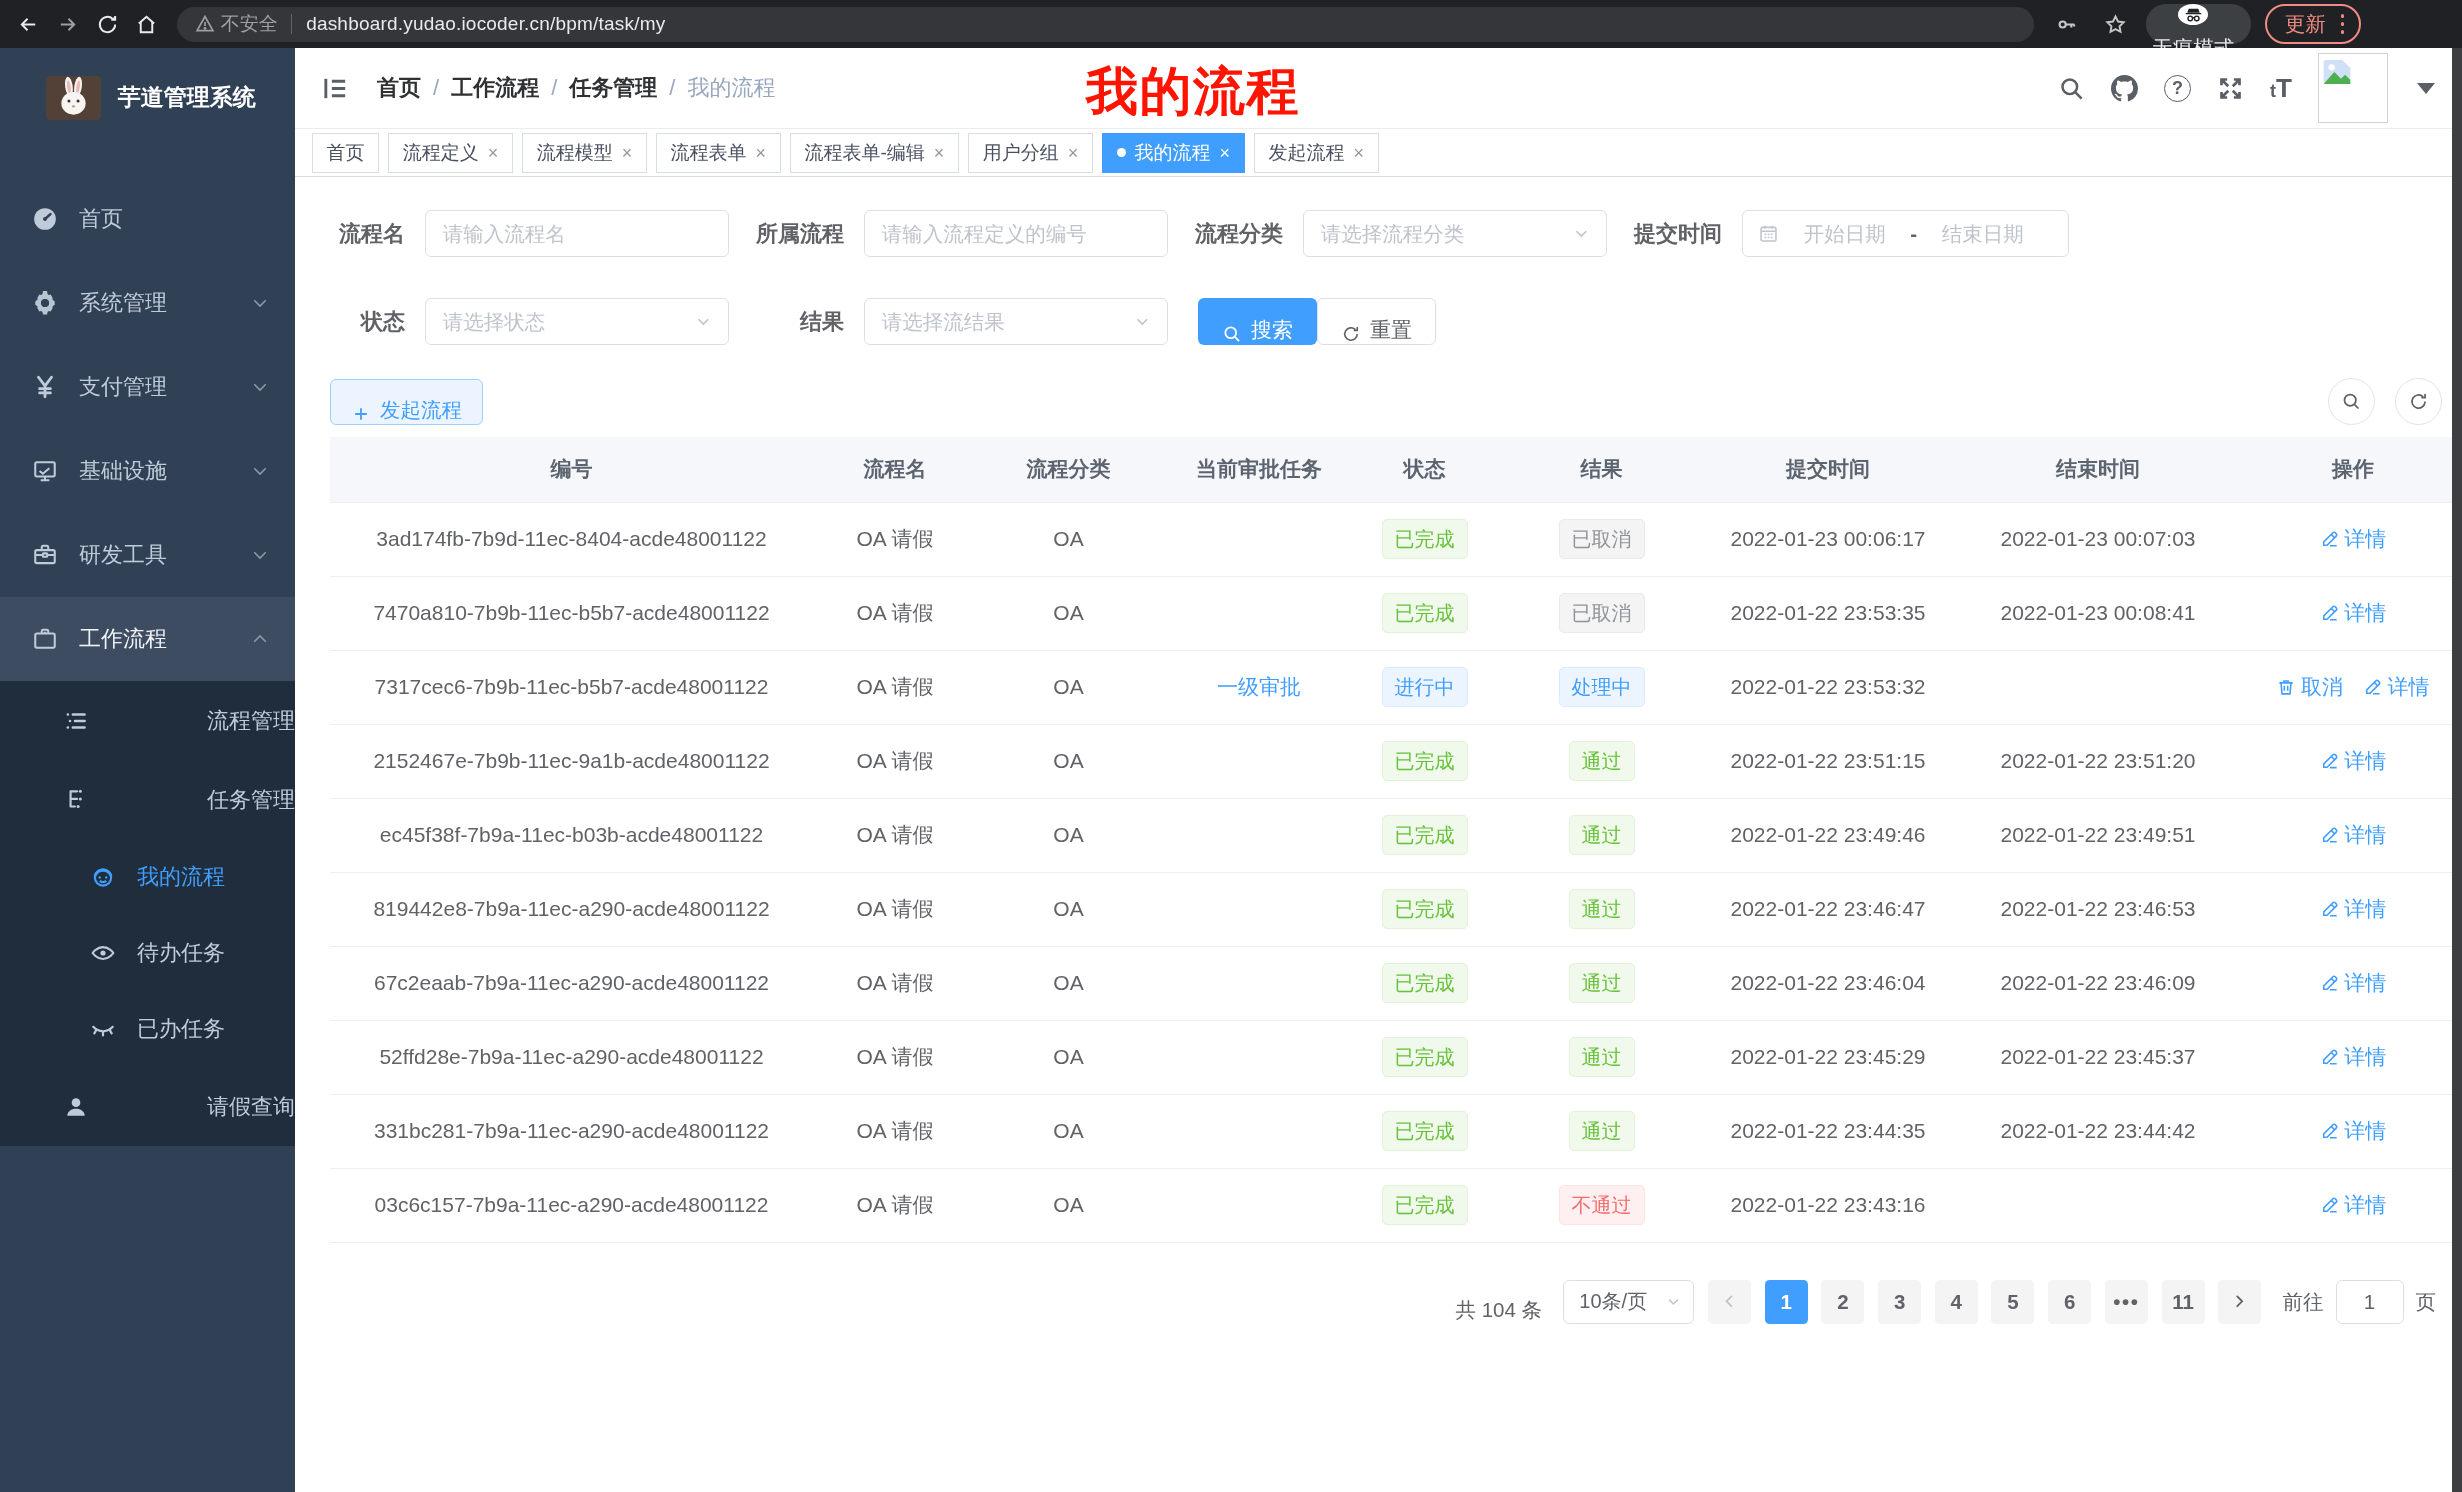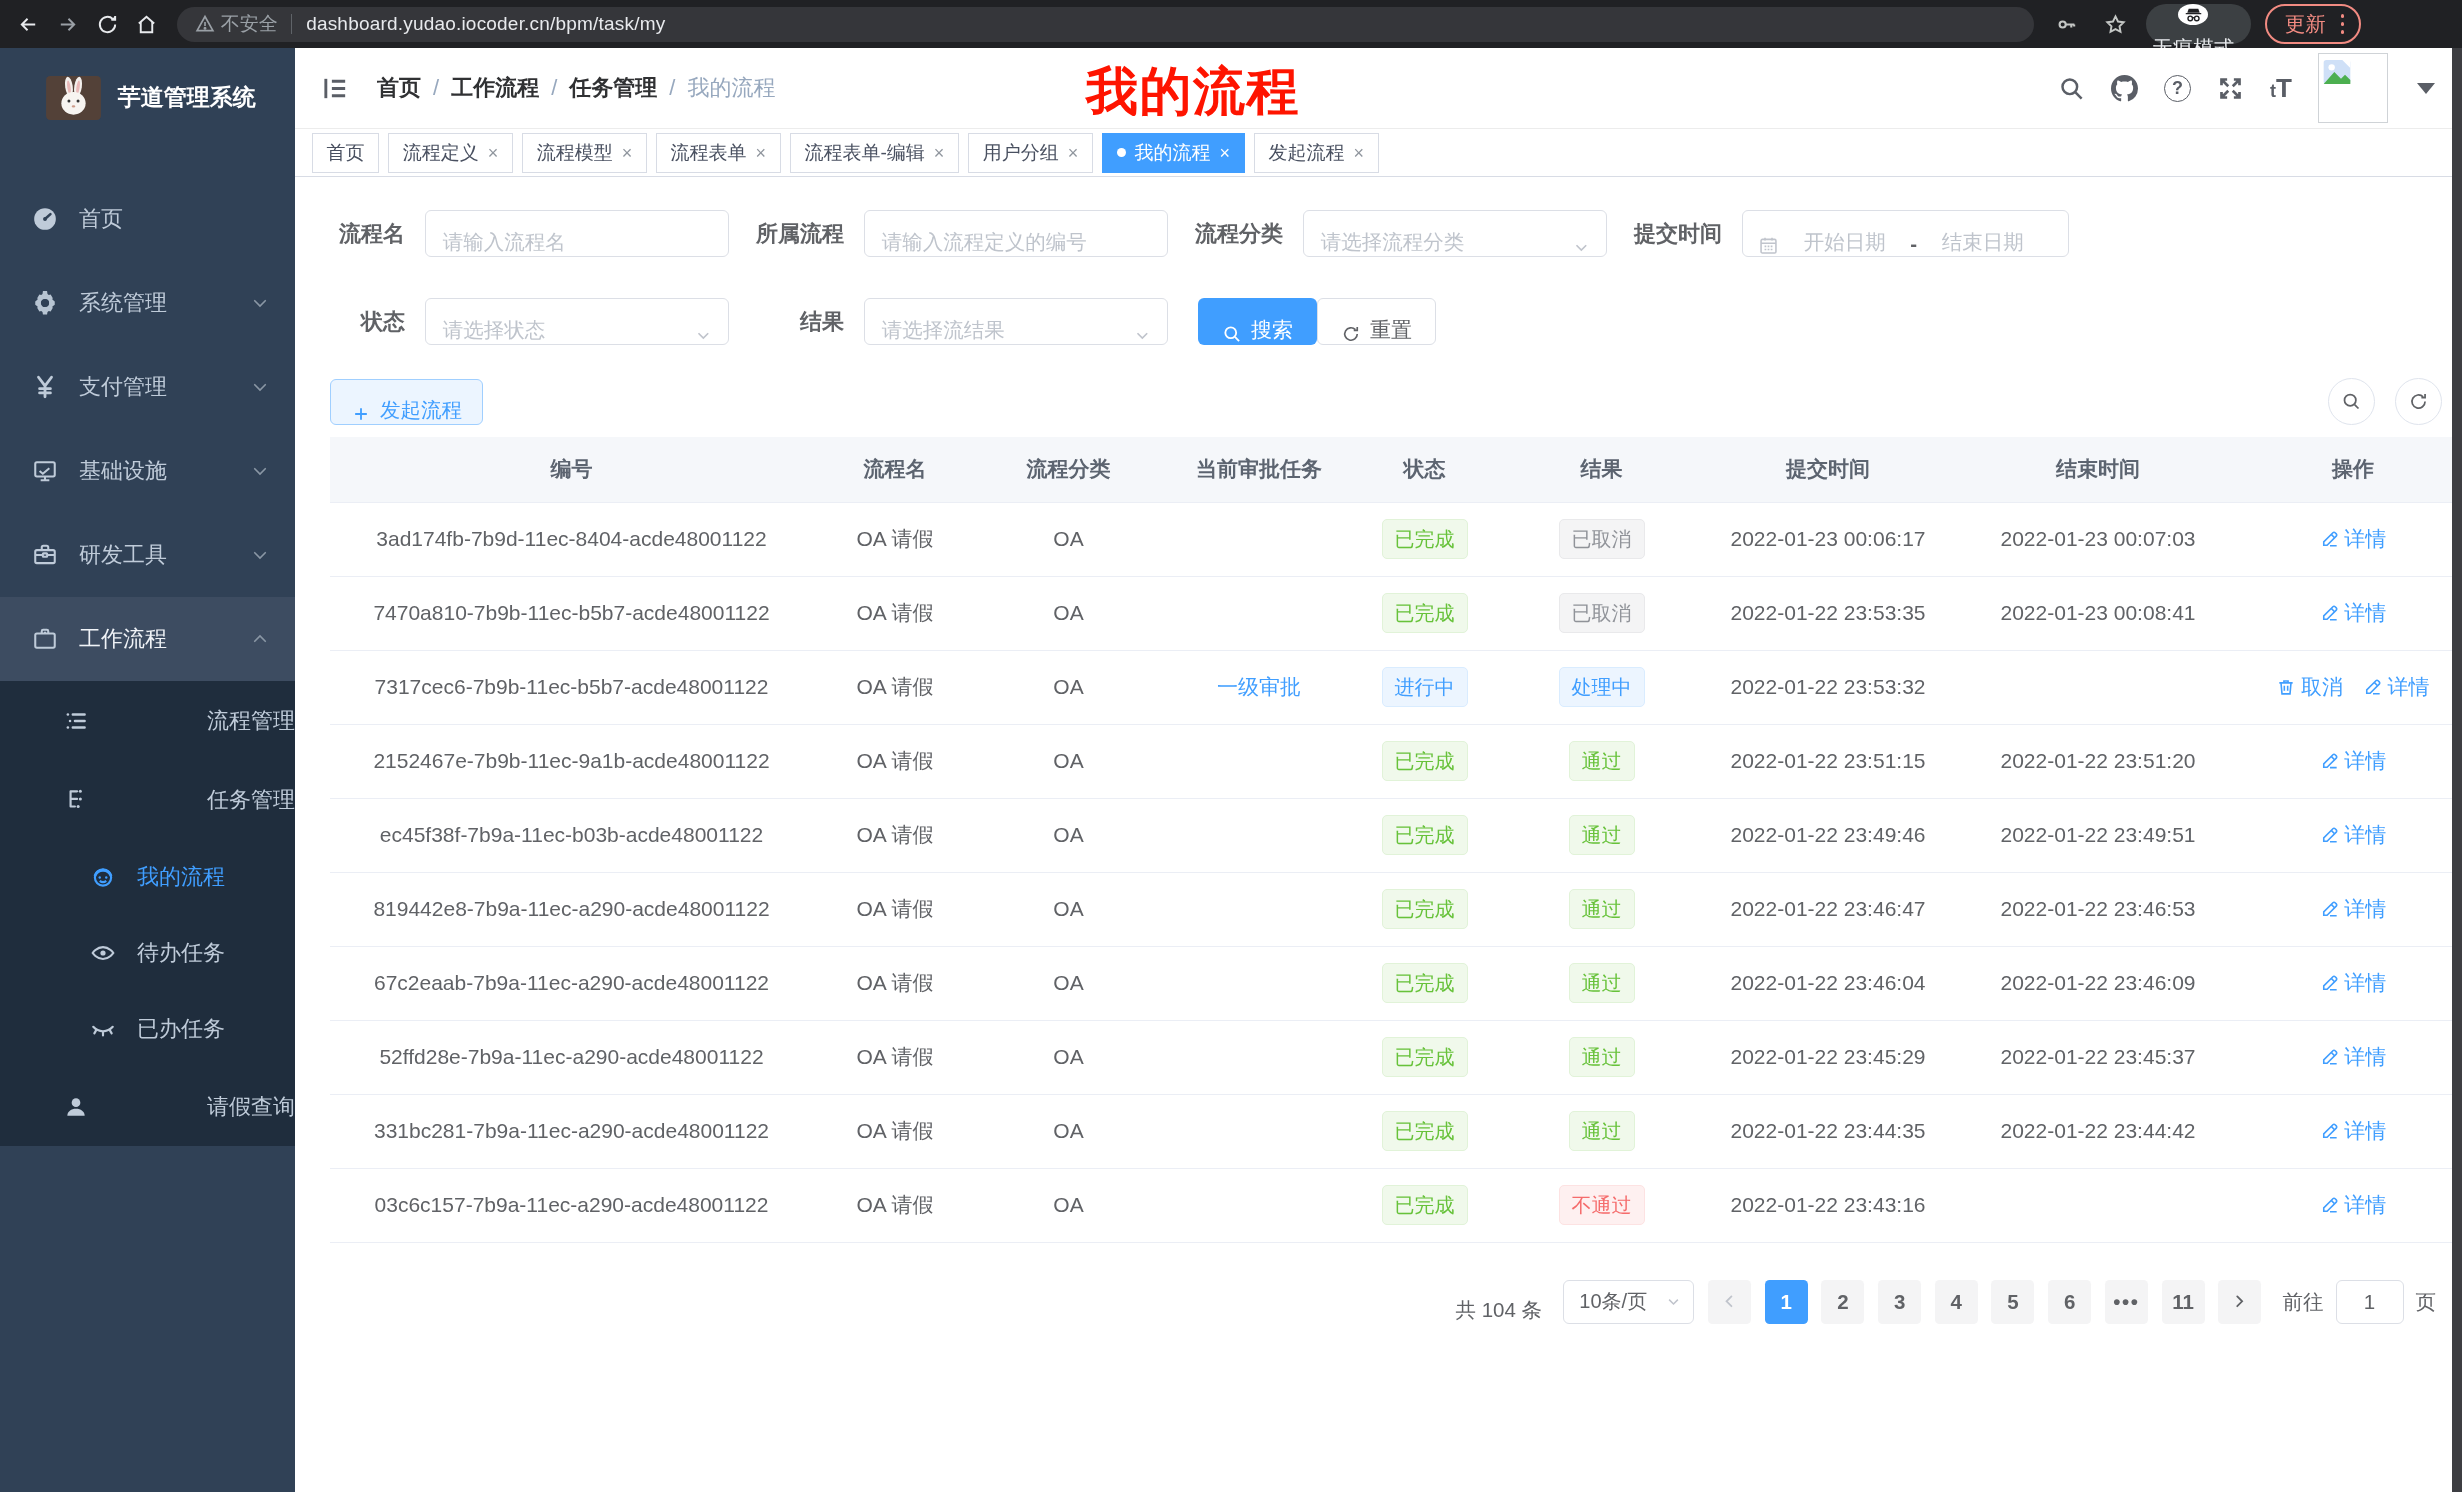--- a/index.html
+++ b/index.html
@@ -80,21 +80,21 @@
   .tag.active .tag-close { color:#fff; }
 
   
   .content { flex:1; padding:33px 20px 0 35px; position:relative; background:#fff; }
   .f-row { display:flex; align-items:center; }
   .f-row + .f-row { margin-top:41px; }
   .fg { display:flex; align-items:center; }
   .fg + .fg { margin-left:18px; }
   .flabel { font-size:22px; color:#606266; font-weight:600; margin-right:20px; white-space:nowrap; min-width:75px; text-align:right; }
   .flabel.w4 { min-width:97px; }
-  .ctl { height:47px; border:1.1px solid #dcdfe6; border-radius:6px; background:#fff; display:flex; align-items:flex-end; padding:0 16.7px; font-size:20.5px; color:#bfc4cc; }
+  .ctl { height:47px; border:1.1px solid #dcdfe6; border-radius:6px; background:#fff; display:flex; align-items:center; padding:0 16.7px; font-size:20.5px; color:#bfc4cc; }
   .ctl.w400 { width:304px; }
   .ctl .ph { color:#bfc4cc; }
   .ctl .sel-caret { margin-left:auto; display:flex; }
   .ctl .sel-caret svg { width:16.7px; height:16.7px; }
   .daterange { width:327px; justify-content:space-between; padding:0 15px; }
   .daterange svg { width:21px; height:21px; }
   .btn { height:47px; border-radius:6px; display:inline-flex; align-items:flex-end; gap:9px; font-size:21px; padding:0 23px; cursor:pointer; border:1.1px solid transparent; }
   .btn svg { width:20px; height:20px; }
   .btn-primary { background:#409eff; color:#fff; margin-left:30px; }
   .btn-plain { background:#fff; color:#606266; border-color:#dcdfe6; }

